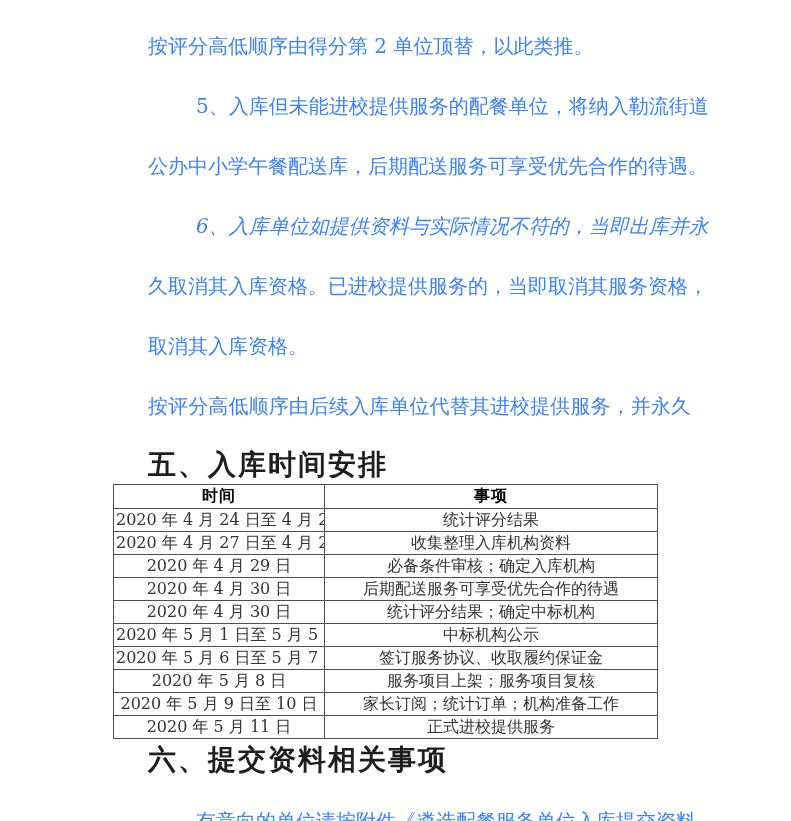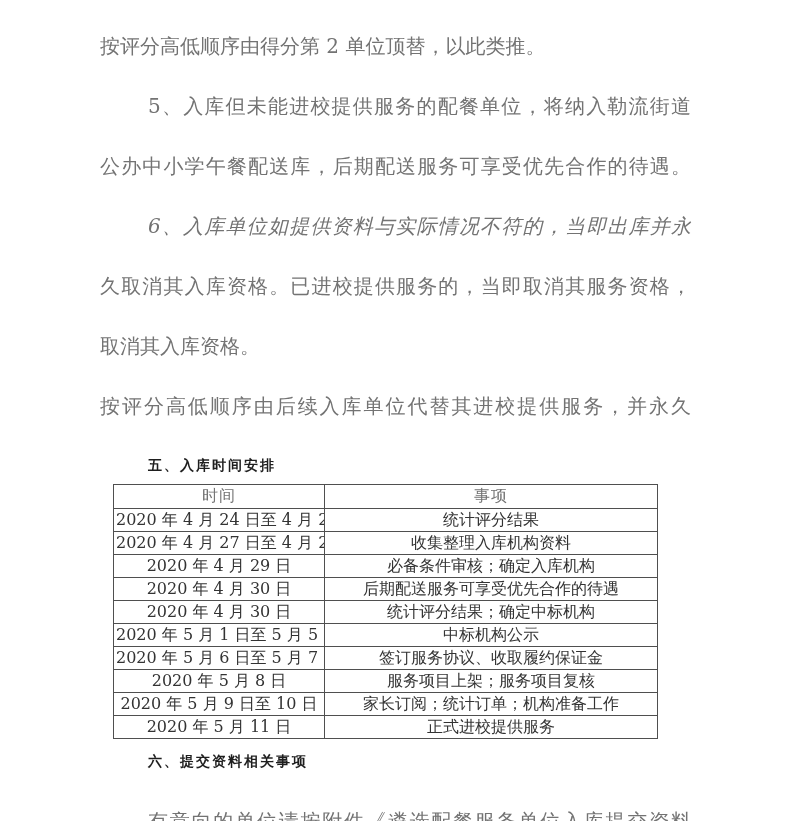--- a/index.html
+++ b/index.html
@@ -19,30 +19,31 @@
     margin-left: 100px;
     width: 591px;
     padding-top: 6px;
     color: #3a3a3a;
   }
   .line {
     font-size: 20px;
     height: 40px;
     line-height: 40px;
     white-space: nowrap;
-    color: #737373;
+    color: #3b82f6;
+    margin-left: 48px;
   }
   .line.full {
     text-align: justify;
     text-align-last: justify;
   }
   .indent { padding-left: 48px; }
   .para-break { margin-top: 8px; font-style: italic; }
   .heading {
-    font-size: 14px;
+    font-size: 28px;
     font-weight: bold;
     color: #1e1e1e;
     padding-left: 48px;
     height: 38px;
     line-height: 38px;
     letter-spacing: 2px;
     white-space: nowrap;
   }
   .heading-5 { margin-top: 4px; }
   .heading-6 { margin-top: 10px; }
@@ -58,22 +59,22 @@
     text-align: center;
     vertical-align: middle;
     font-size: 16px;
     color: #333333;
     padding: 0 2px;
     white-space: nowrap;
     overflow: hidden;
   }
   table.schedule th {
     height: 23px;
-    font-weight: normal;
-    color: #737373;
+    font-weight: bold;
+    color: #000000;
     letter-spacing: 1px;
   }
   table.schedule td { height: 22px; }
 </style>
 </head>
 <body>
 
 <div class="page">
   <div class="content">
 

